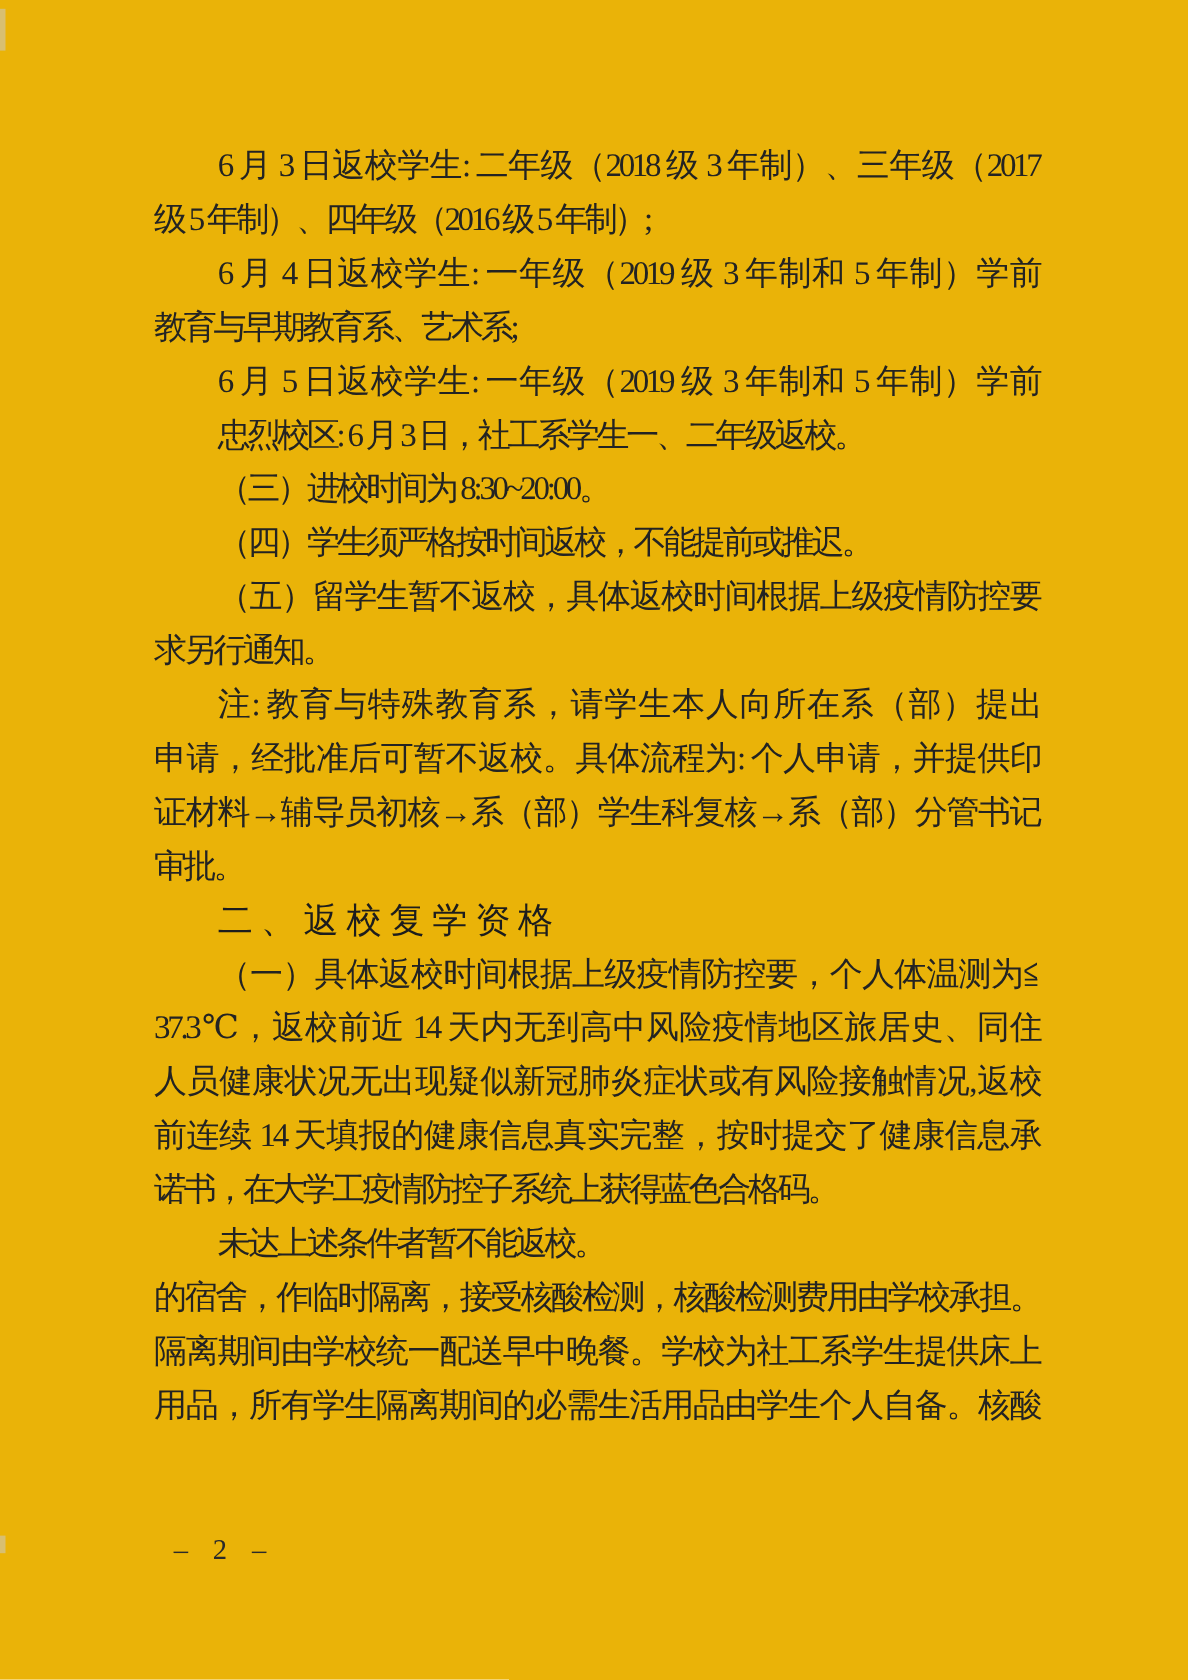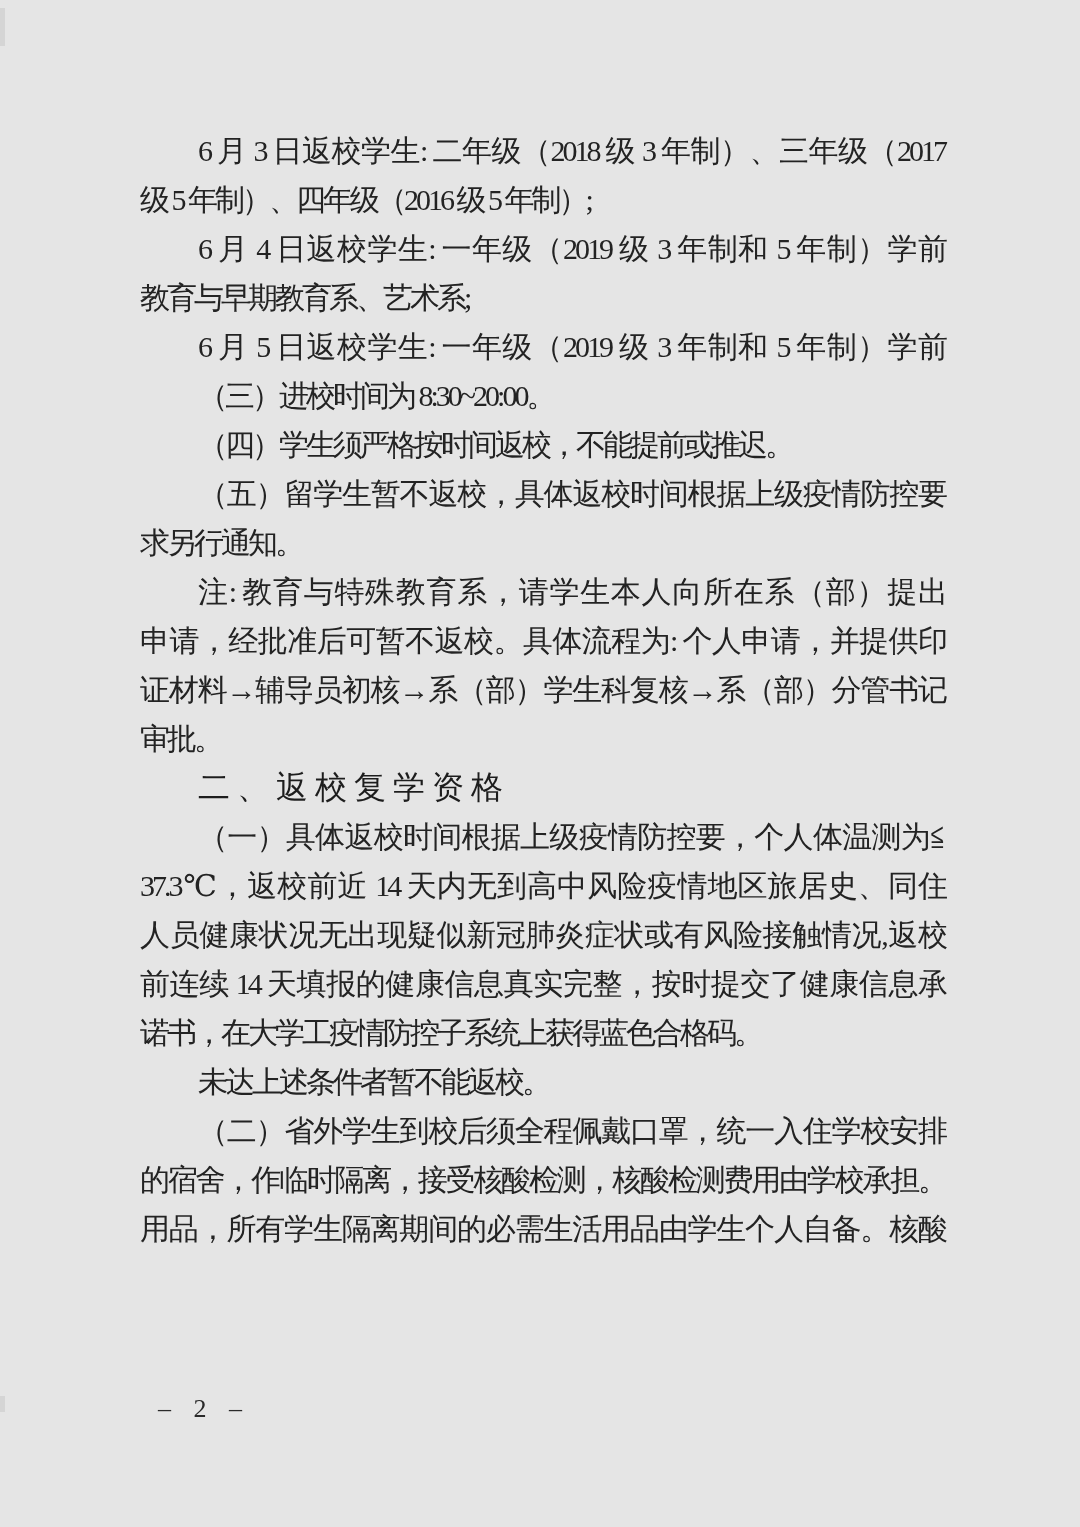--- a/index.html
+++ b/index.html
@@ -4,21 +4,21 @@
 <style>
   html, body {
     margin: 0;
     padding: 0;
     background: #ffffff;
   }
   .page {
     position: relative;
     width: 1080px;
     height: 1527px;
-    background: #e5e5e5;
+    background: #eab308;
     overflow: hidden;
     font-family: "Liberation Serif", "DejaVu Serif", serif;
     color: #222222;
   }
   
   .scan-mark {
     position: absolute;
     left: 0;
     width: 5px;
     background: #c9c9c9;
@@ -71,34 +71,35 @@
 <div class="page">
   <div class="scan-mark top"></div>
   <div class="scan-mark bottom"></div>
 
   <div class="doc-body">
       <div class="line indent fill">6 月 3 日返校学生: 二年级（2018 级 3 年制）、三年级（2017</div>
       <div class="line">级 5 年制）、四年级（2016 级 5 年制）;</div>
       <div class="line indent fill">6 月 4 日返校学生: 一年级（2019 级 3 年制和 5 年制）学前</div>
       <div class="line">教育与早期教育系、艺术系;</div>
       <div class="line indent fill">6 月 5 日返校学生: 一年级（2019 级 3 年制和 5 年制）学前</div>
+      <div class="line indent">忠烈校区: 6 月 3 日，社工系学生一、二年级返校。</div>
       <div class="line indent">（三）进校时间为 8:30~20:00。</div>
       <div class="line indent">（四）学生须严格按时间返校，不能提前或推迟。</div>
       <div class="line indent fill">（五）留学生暂不返校，具体返校时间根据上级疫情防控要</div>
       <div class="line">求另行通知。</div>
       <div class="line indent fill">注: 教育与特殊教育系，请学生本人向所在系（部）提出</div>
       <div class="line fill">申请，经批准后可暂不返校。具体流程为: 个人申请，并提供印</div>
       <div class="line fill">证材料→辅导员初核→系（部）学生科复核→系（部）分管书记</div>
       <div class="line">审批。</div>
       <div class="line indent heading">二、返校复学资格</div>
       <div class="line indent fill">（一）具体返校时间根据上级疫情防控要，个人体温测为≦</div>
       <div class="line fill">37.3℃，返校前近 14 天内无到高中风险疫情地区旅居史、同住</div>
       <div class="line fill">人员健康状况无出现疑似新冠肺炎症状或有风险接触情况,返校</div>
       <div class="line fill">前连续 14 天填报的健康信息真实完整，按时提交了健康信息承</div>
       <div class="line">诺书，在大学工疫情防控子系统上获得蓝色合格码。</div>
       <div class="line indent">未达上述条件者暂不能返校。</div>
-      <div class="line indent fill">（二）省外学生到校后须全程佩戴口罩，统一入住学校安排</div>
       <div class="line fill">的宿舍，作临时隔离，接受核酸检测，核酸检测费用由学校承担。</div>
+      <div class="line fill">隔离期间由学校统一配送早中晚餐。学校为社工系学生提供床上</div>
       <div class="line fill">用品，所有学生隔离期间的必需生活用品由学生个人自备。核酸</div>
     </div>
 
   <div class="page-number">– 2 –</div>
 </div>
 
 </body></html>

